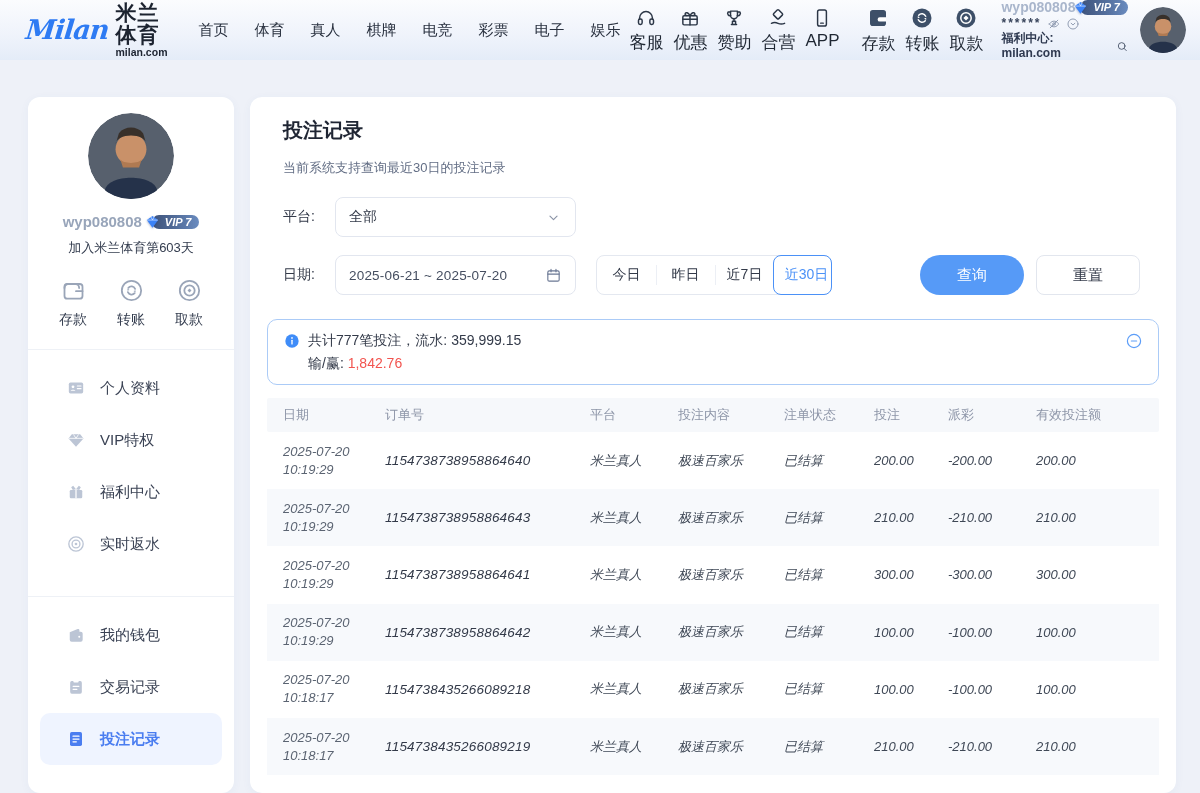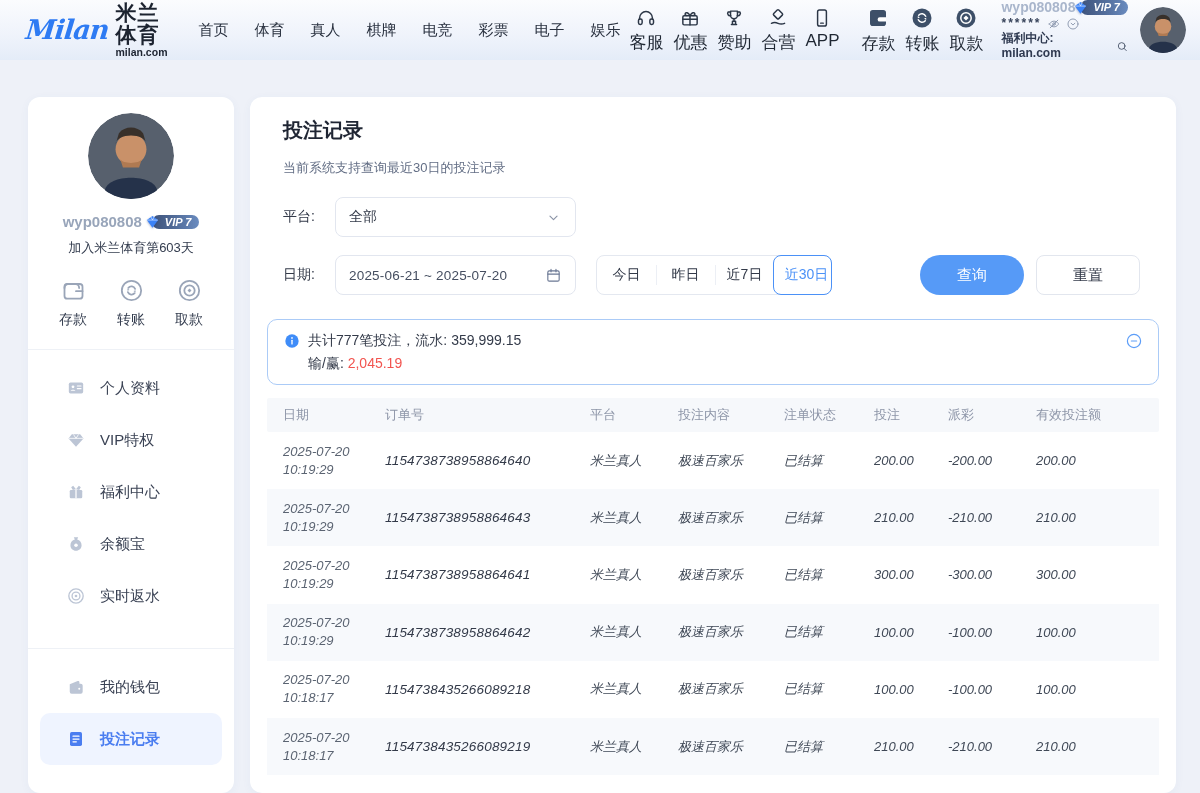--- a/index.html
+++ b/index.html
@@ -364,47 +364,48 @@
               <rect fill="currentColor" x="4.5" y="9.6" width="15" height="10" rx="1.5"></rect>
               <path fill="currentColor" d="m12 8.6-3.4-4-2.4 1.8 2 3.2zm0 0 3.4-4 2.4 1.8-2 3.2z"></path>
               <path stroke="#fff" stroke-width="1.5" d="M12 9.6v10"></path>
             </svg>
           </span>
           <span>福利中心</span>
         </div>
         <div class="menu-item">
           <span class="mi-ic">
             <svg viewBox="0 0 24 24" width="100%" height="100%">
-              <path fill="currentColor" d="M9.4 4h5.2l-1.2 2.7c3.2 1 5.3 3.5 5.3 6.8 0 3.9-3 6.6-6.7 6.6s-6.7-2.7-6.7-6.6c0-3.3 2.1-5.8 5.3-6.8z"></path>
-              <circle fill="#fff" cx="12" cy="13.4" r="2.1"></circle>
-            </svg>
-          </span>
-          <span>余额宝</span>
-        </div>
-        <div class="menu-item">
-          <span class="mi-ic">
-            <svg viewBox="0 0 24 24" width="100%" height="100%">
               <circle class="s" cx="12" cy="12" r="8.6"></circle>
               <circle class="s" cx="12" cy="12" r="4.7"></circle>
               <circle fill="currentColor" cx="12" cy="12" r="1.6"></circle>
             </svg>
           </span>
           <span>实时返水</span>
         </div>
       </div>
     <div class="sb-divider"></div>
     <div class="sb-menu" id="menu-bottom">
         <div class="menu-item">
           <span class="mi-ic">
             <svg viewBox="0 0 24 24" width="100%" height="100%">
               <path fill="currentColor" d="M4.5 8.6 14 4.8c1-.4 2.1.3 2.1 1.4V8h1.6A2.3 2.3 0 0 1 20 10.3v7.4A2.3 2.3 0 0 1 17.7 20H6.8a2.3 2.3 0 0 1-2.3-2.3z"></path>
               <circle fill="#fff" cx="15.9" cy="14" r="1.2"></circle>
             </svg>
           </span>
           <span>我的钱包</span>
+        </div>
+        <div class="menu-item">
+          <span class="mi-ic">
+            <svg viewBox="0 0 24 24" width="100%" height="100%">
+              <rect fill="currentColor" x="5" y="4.8" width="14" height="15.2" rx="2"></rect>
+              <rect fill="#fff" x="8.8" y="3.4" width="6.4" height="3.2" rx="1.2"></rect>
+              <path stroke="#fff" stroke-width="1.4" stroke-linecap="round" d="M8.5 11.2h7M8.5 14.8h4.6"></path>
+            </svg>
+          </span>
+          <span>交易记录</span>
         </div>
         <div class="menu-item active">
           <span class="mi-ic">
             <svg viewBox="0 0 24 24" width="100%" height="100%">
               <rect fill="currentColor" x="4.8" y="3.6" width="14.4" height="16.8" rx="2"></rect>
               <path stroke="#fff" stroke-width="1.5" stroke-linecap="round" d="M8.4 8.6h7.2M8.4 12h7.2M8.4 15.4h4"></path>
             </svg>
           </span>
           <span>投注记录</span>
         </div>
@@ -457,21 +458,21 @@
         <span class="info-ic">
             <svg viewBox="0 0 24 24" width="100%" height="100%">
               <circle fill="currentColor" cx="12" cy="12" r="10"></circle>
               <path stroke="#fff" stroke-width="2" stroke-linecap="round" d="M12 11v5.4"></path>
               <circle fill="#fff" cx="12" cy="7.4" r="1.3"></circle>
             </svg>
           </span>
         <span>共计777笔投注，流水: 359,999.15</span>
       </div>
       <div class="sum-line2">
-        <span>输/赢: </span><span class="loss-val">2,045.19</span>
+        <span>输/赢: </span><span class="loss-val">1,842.76</span>
       </div>
       <span class="collapse-ic">
           <svg viewBox="0 0 24 24" width="100%" height="100%">
             <circle class="s" cx="12" cy="12" r="8.8"></circle>
             <path class="s" d="M8.5 12h7"></path>
           </svg>
         </span>
     </div>
 
     <div class="tbl">

